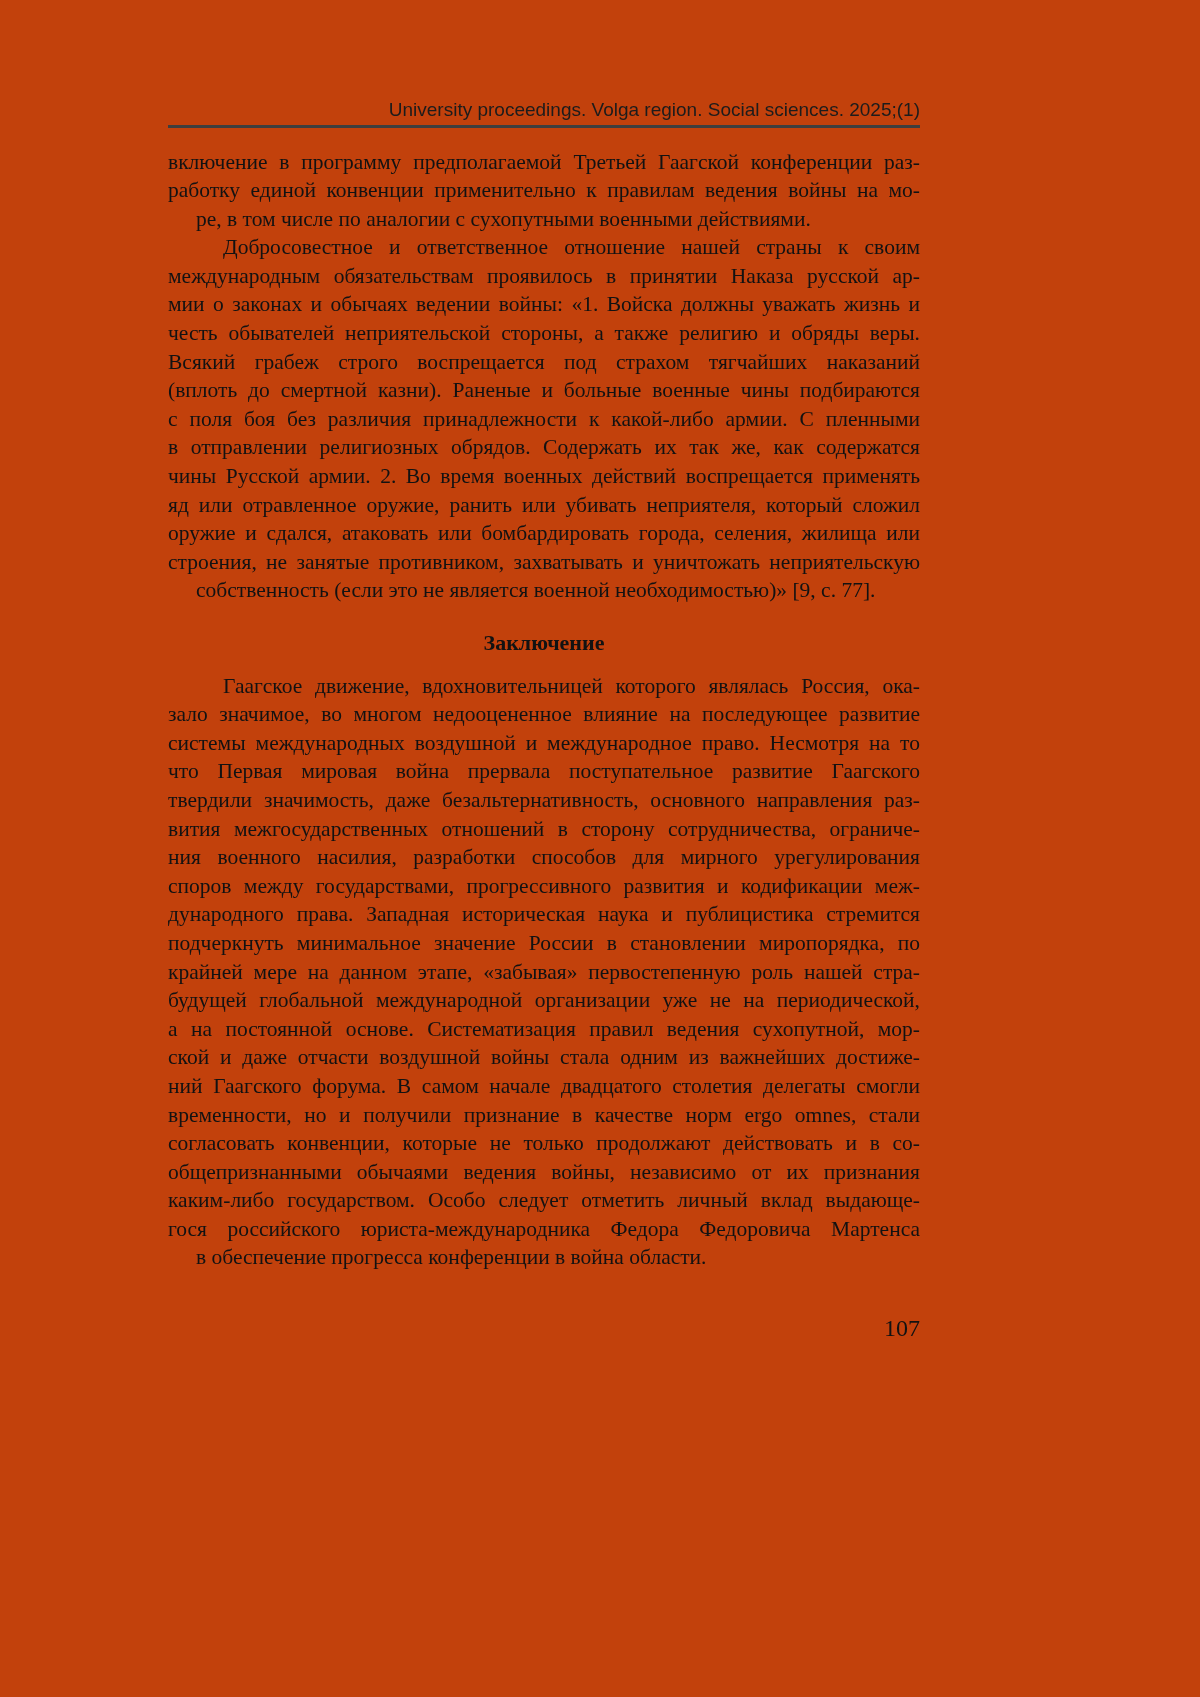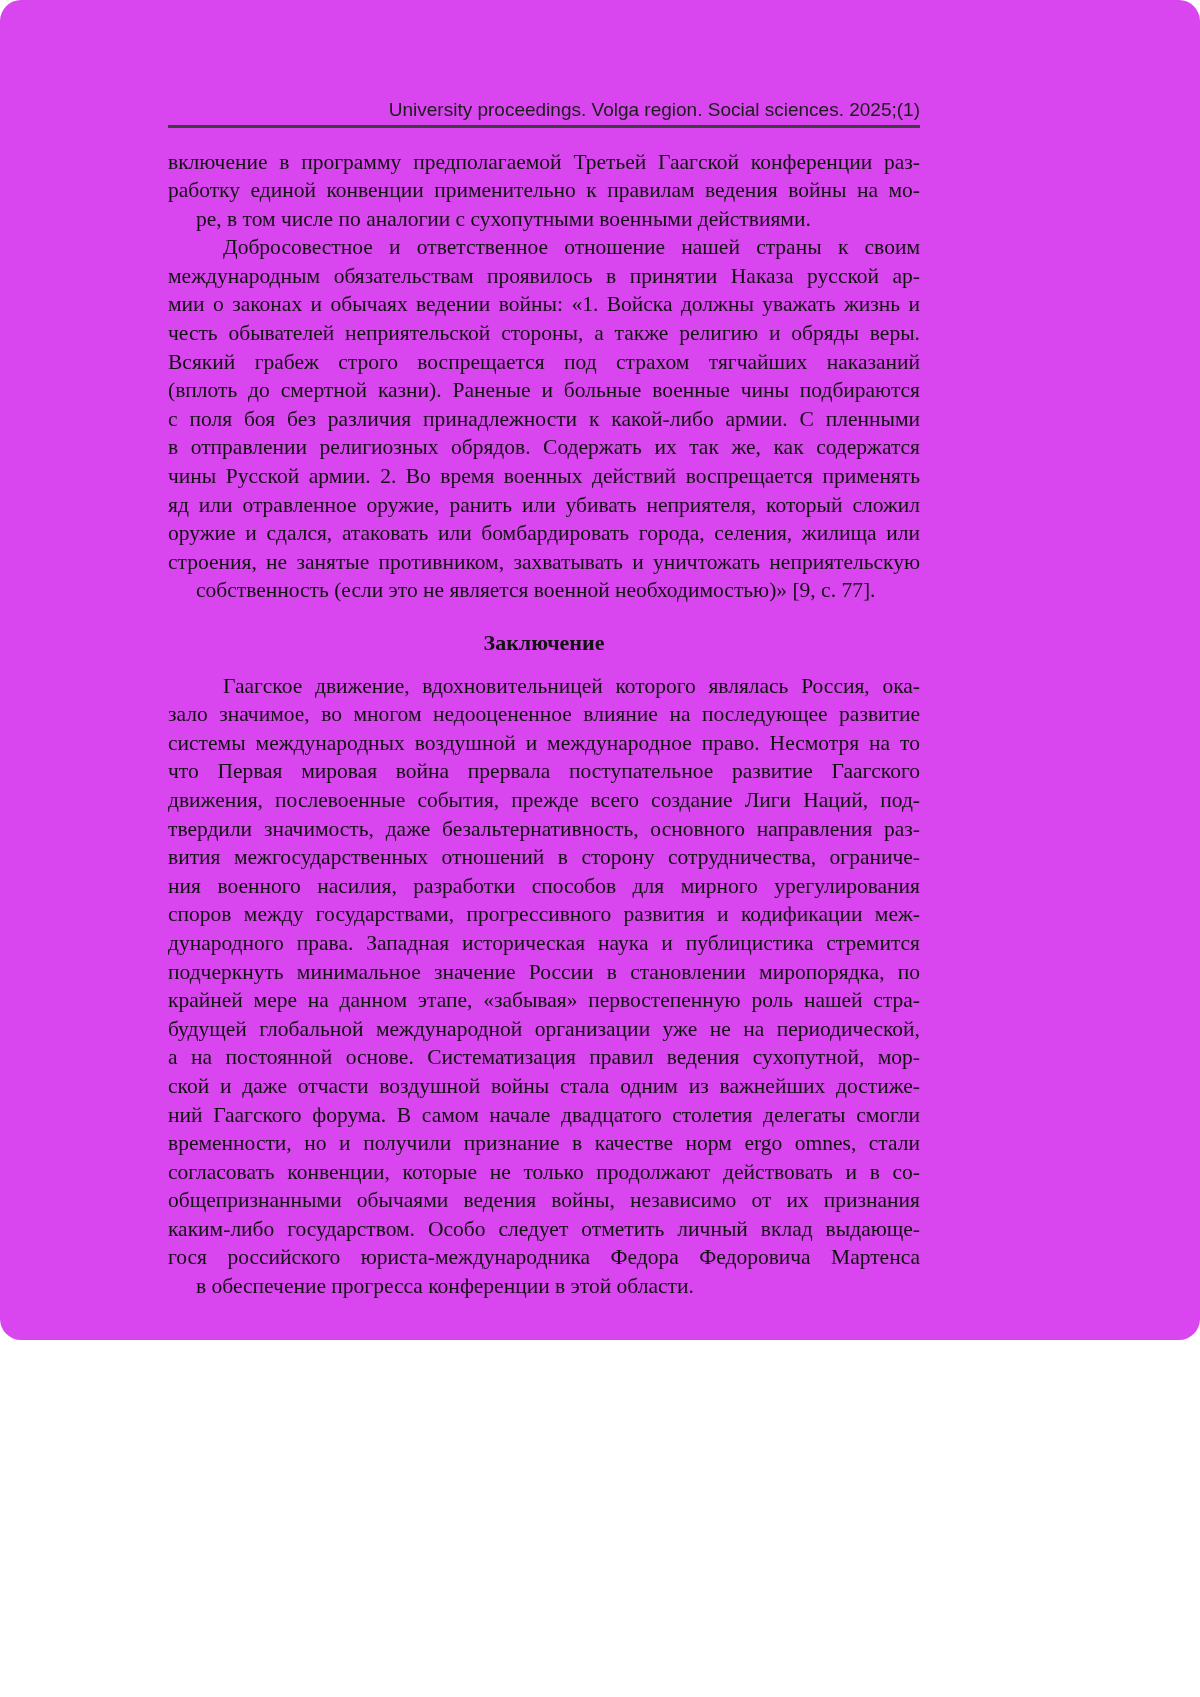--- a/index.html
+++ b/index.html
@@ -3,24 +3,23 @@
 <meta charset="utf-8">
 <style>
   html, body {
     margin: 0;
     padding: 0;
     background: #ffffff;
   }
   .page {
     position: relative;
     width: 1200px;
-    height: 1340px;
-    background: #d946ef;
+    height: 1697px;
+    background: #c2410c;
     overflow: hidden;
-    border-radius: 21px;
   }
   .content {
     position: absolute;
     left: 168px;
     top: 99px;
     width: 752px;
   }
   .running-header {
     font-family: "Liberation Sans", sans-serif;
     font-size: 19px;
@@ -110,38 +109,37 @@
         </div>
 
       <h2 class="section-heading">Заключение</h2>
 
       <div>
           <div class="para">
             <div class="tline tline-indent">Гаагское движение, вдохновительницей которого являлась Россия, ока-</div>
             <div class="tline">зало значимое, во многом недооцененное влияние на последующее развитие</div>
             <div class="tline">системы международных воздушной и международное право. Несмотря на то</div>
             <div class="tline">что Первая мировая война прервала поступательное развитие Гаагского</div>
-            <div class="tline">движения, послевоенные события, прежде всего создание Лиги Наций, под-</div>
             <div class="tline">твердили значимость, даже безальтернативность, основного направления раз-</div>
             <div class="tline">вития межгосударственных отношений в сторону сотрудничества, ограниче-</div>
             <div class="tline">ния военного насилия, разработки способов для мирного урегулирования</div>
             <div class="tline">споров между государствами, прогрессивного развития и кодификации меж-</div>
             <div class="tline">дународного права. Западная историческая наука и публицистика стремится</div>
             <div class="tline">подчеркнуть минимальное значение России в становлении миропорядка, по</div>
             <div class="tline">крайней мере на данном этапе, «забывая» первостепенную роль нашей стра-</div>
             <div class="tline">будущей глобальной международной организации уже не на периодической,</div>
             <div class="tline">а на постоянной основе. Систематизация правил ведения сухопутной, мор-</div>
             <div class="tline">ской и даже отчасти воздушной войны стала одним из важнейших достиже-</div>
             <div class="tline">ний Гаагского форума. В самом начале двадцатого столетия делегаты смогли</div>
             <div class="tline">временности, но и получили признание в качестве норм ergo omnes, стали</div>
             <div class="tline">согласовать конвенции, которые не только продолжают действовать и в со-</div>
             <div class="tline">общепризнанными обычаями ведения войны, независимо от их признания</div>
             <div class="tline">каким-либо государством. Особо следует отметить личный вклад выдающе-</div>
             <div class="tline">гося российского юриста-международника Федора Федоровича Мартенса</div>
-            <div class="tline tline-last">в обеспечение прогресса конференции в этой области.</div>
+            <div class="tline tline-last">в обеспечение прогресса конференции в война области.</div>
           </div>
         </div>
 
       <div class="page-number">107</div>
     </div>
 
   </div>
 </div>
 
 </body></html>

